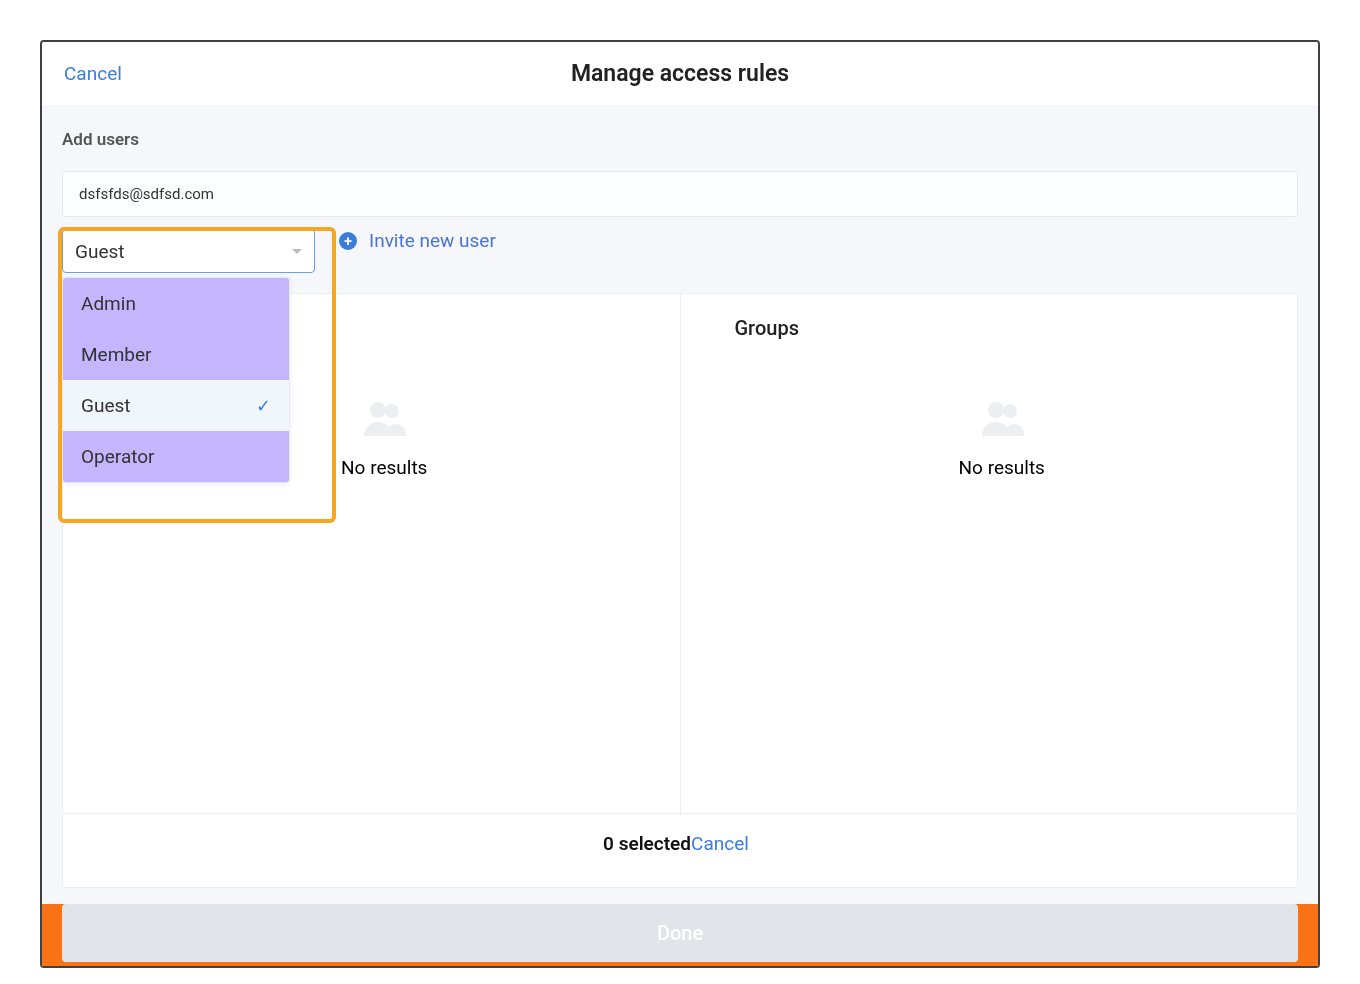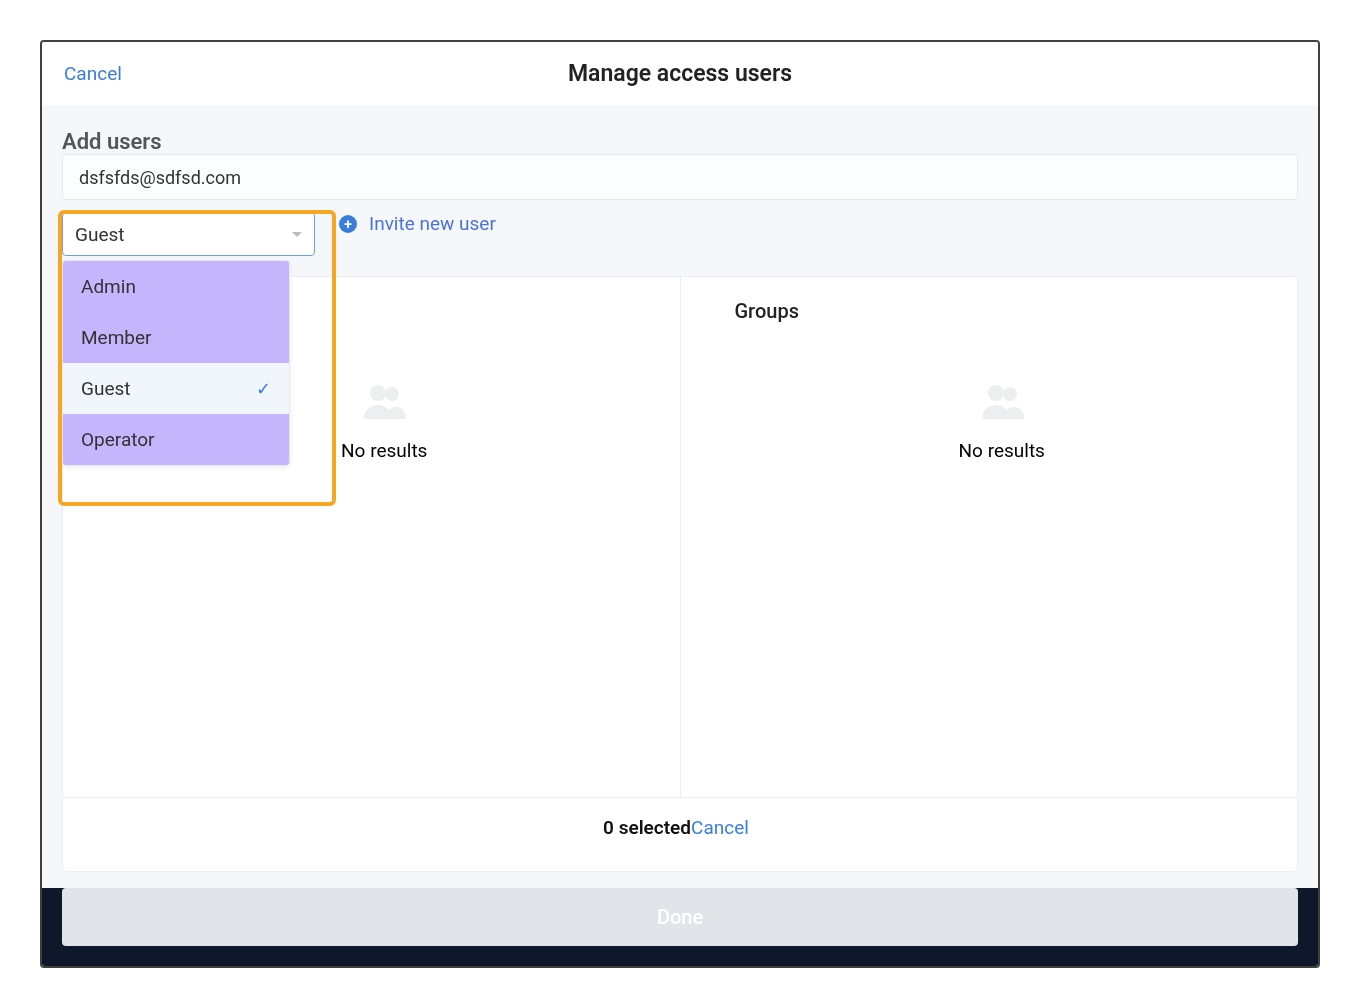--- a/index.html
+++ b/index.html
@@ -53,33 +53,33 @@
     .body {
       background: #f5f7fa;
       padding: 24px 20px 16px 20px;
       flex: 1;
       display: flex;
       flex-direction: column;
     }
 
     .section-label {
       color: #555;
-      font-size: 22px;
+      font-size: 17px;
       font-weight: 600;
-      margin-bottom: 0;
+      margin-bottom: 22px;
     }
 
     .email-input {
       width: 100%;
       height: 46px;
       border: 1px solid #e6e8eb;
       border-radius: 4px;
       background: #fbfdff;
       padding: 0 16px;
-      font-size: 18px;
+      font-size: 15px;
       color: #333;
       outline: none;
     }
 
     .role-row {
       display: flex;
       align-items: flex-start;
       margin-top: 12px;
       position: relative;
     }
@@ -251,42 +251,42 @@
       border: none;
       border-radius: 4px;
       color: #fff;
       font-size: 20px;
       font-weight: 500;
       cursor: not-allowed;
       margin-top: auto;
     }
 
     .body-bottom {
-      padding: 0 20px 20px 20px;
-      background: #0f172a;
+      padding: 0 20px 4px 20px;
+      background: #f97316;
     }
 
     .main-content {
       flex: 1;
       display: flex;
       flex-direction: column;
       background: #f5f7fa;
     }
 
     svg.people {
       fill: #d3d6da;
     }
   </style>
 </head>
 <body>
 
 <div class="container">
   <div class="header">
     <span class="header-cancel">Cancel</span>
-    <span class="header-title">Manage access users</span>
+    <span class="header-title">Manage access rules</span>
   </div>
 
   <div class="main-content">
     <div class="body">
       <div class="section-label">Add users</div>
       <input class="email-input" type="text" value="dsfsfds@sdfsd.com" style="">
 
       <div class="role-row">
         <div class="highlight-box"></div>
 

